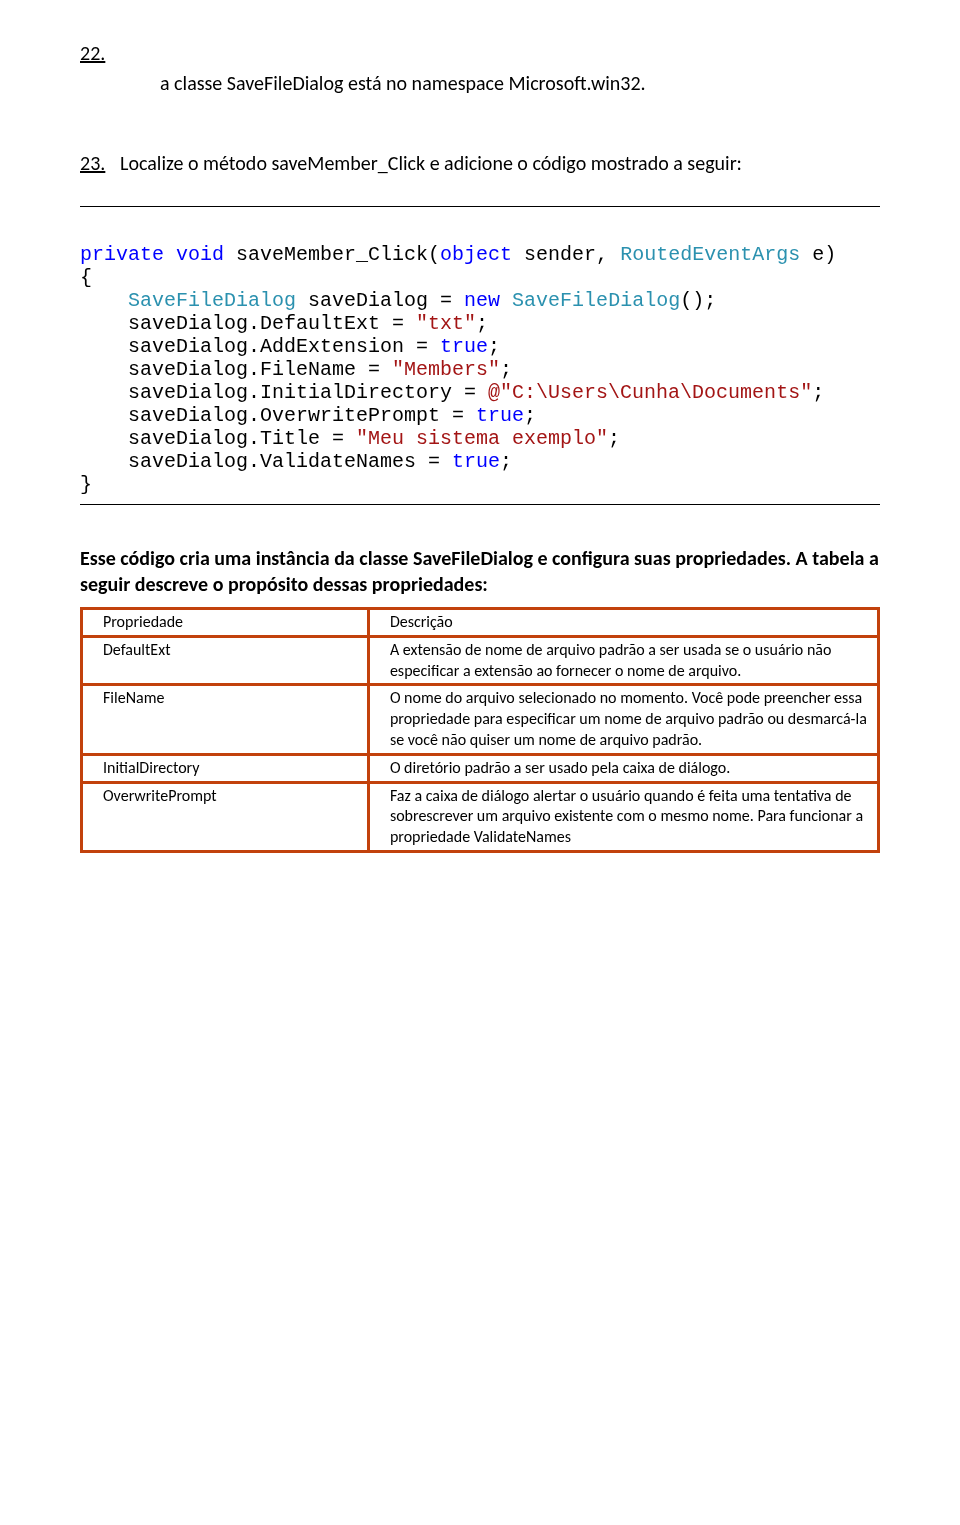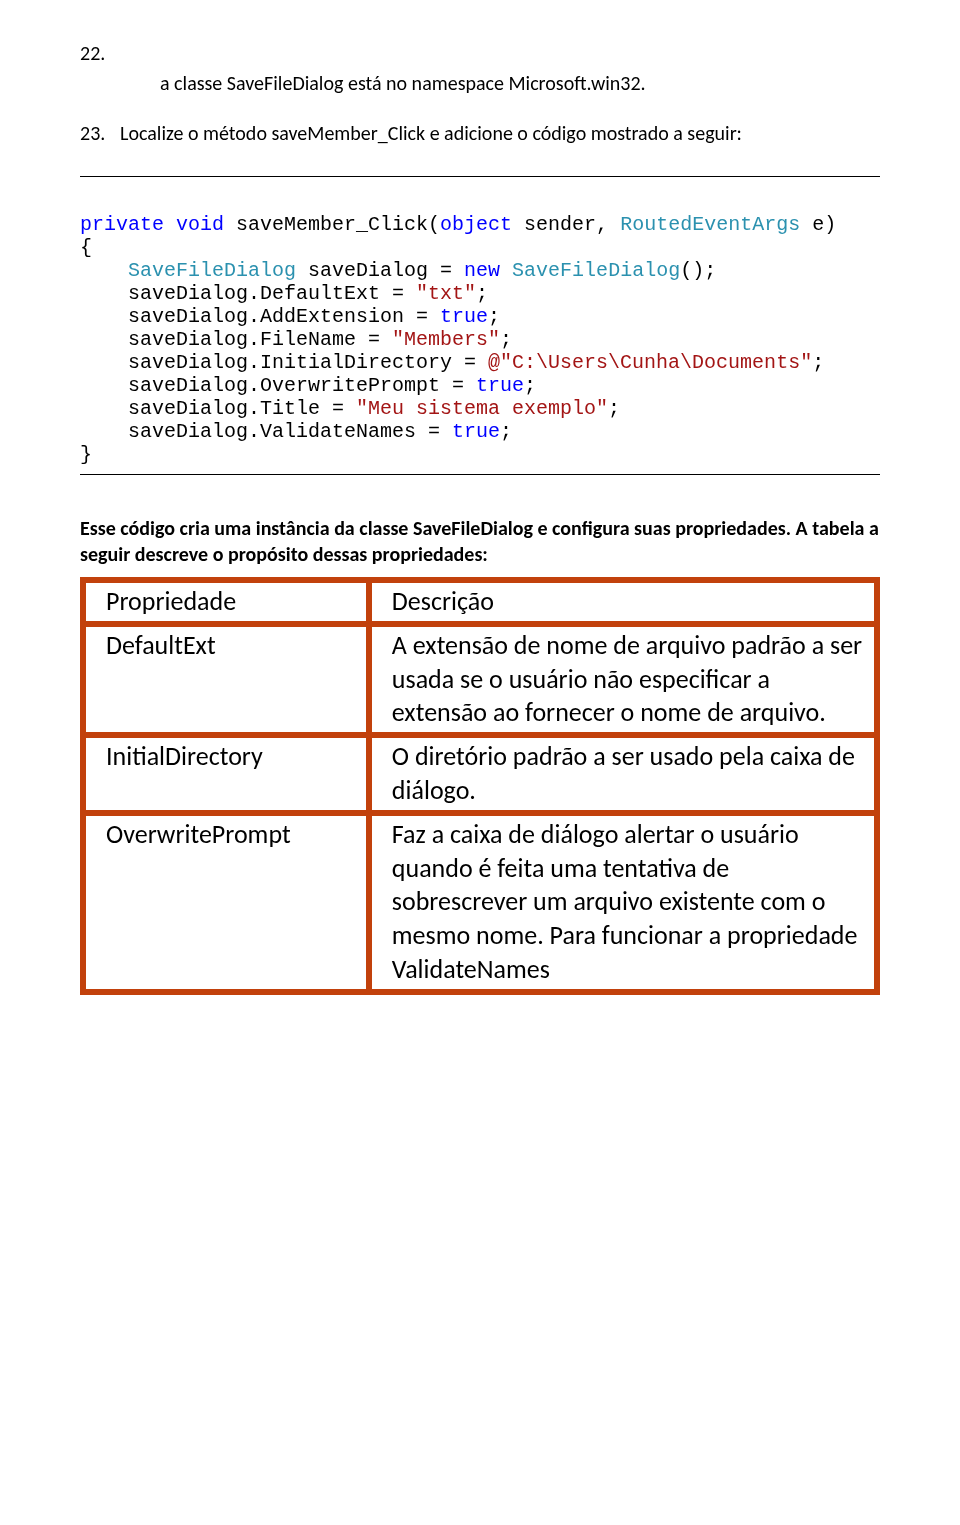--- a/index.html
+++ b/index.html
@@ -16,27 +16,29 @@
     font-size: 20px;
     line-height: 1.3;
   }
   .num-item {
     display: flex;
     margin-bottom: 24px;
   }
   .num-item .num {
     width: 40px;
     flex-shrink: 0;
+    text-decoration: underline;
   }
   .num-item .body {
     flex: 1;
   }
   .sub-para {
     margin-left: 40px;
     margin-top: 30px;
+    margin-bottom: 30px;
   }
   .code-block {
     font-family: "Courier New", Courier, monospace;
     font-size: 20px;
     white-space: pre;
     border-top: 1px solid #000;
     border-bottom: 1px solid #000;
     padding: 36px 0 8px 0;
     margin: 30px 0 40px 0;
     line-height: 1.15;
@@ -47,24 +49,24 @@
   .para {
     margin: 30px 0 10px 0;
     font-weight: bold;
   }
   table.props {
     border-collapse: collapse;
     width: 100%;
     margin-top: 6px;
   }
   table.props td {
-    border: 6px solid #c2410c;
+    border: 3px solid #c2410c;
     padding: 2px 8px 2px 20px;
     vertical-align: top;
-    font-size: 26px;
+    font-size: 16px;
     line-height: 1.3;
   }
   table.props td.k { width: 36%; }
   table.props td.v { width: 64%; }
 </style>
 </head>
 <body>
 
 <div class="page">
 
@@ -100,20 +102,24 @@
     <tbody>
         <tr>
       <td class="k">Propriedade</td>
       <td class="v">Descrição</td>
     </tr>
     <tr>
       <td class="k">DefaultExt</td>
       <td class="v">A extensão de nome de arquivo padrão a ser usada se o usuário não especificar a extensão ao fornecer o nome de arquivo.</td>
     </tr>
     <tr>
+      <td class="k">FileName</td>
+      <td class="v">O nome do arquivo selecionado no momento. Você pode preencher essa propriedade para especificar um nome de arquivo padrão ou desmarcá-la se você não quiser um nome de arquivo padrão.</td>
+    </tr>
+    <tr>
       <td class="k">InitialDirectory</td>
       <td class="v">O diretório padrão a ser usado pela caixa de diálogo.</td>
     </tr>
     <tr>
       <td class="k">OverwritePrompt</td>
       <td class="v">Faz a caixa de diálogo alertar o usuário quando é feita uma tentativa de sobrescrever um arquivo existente com o mesmo nome. Para funcionar a propriedade ValidateNames</td>
     </tr>
   </tbody>
     </table>
 

